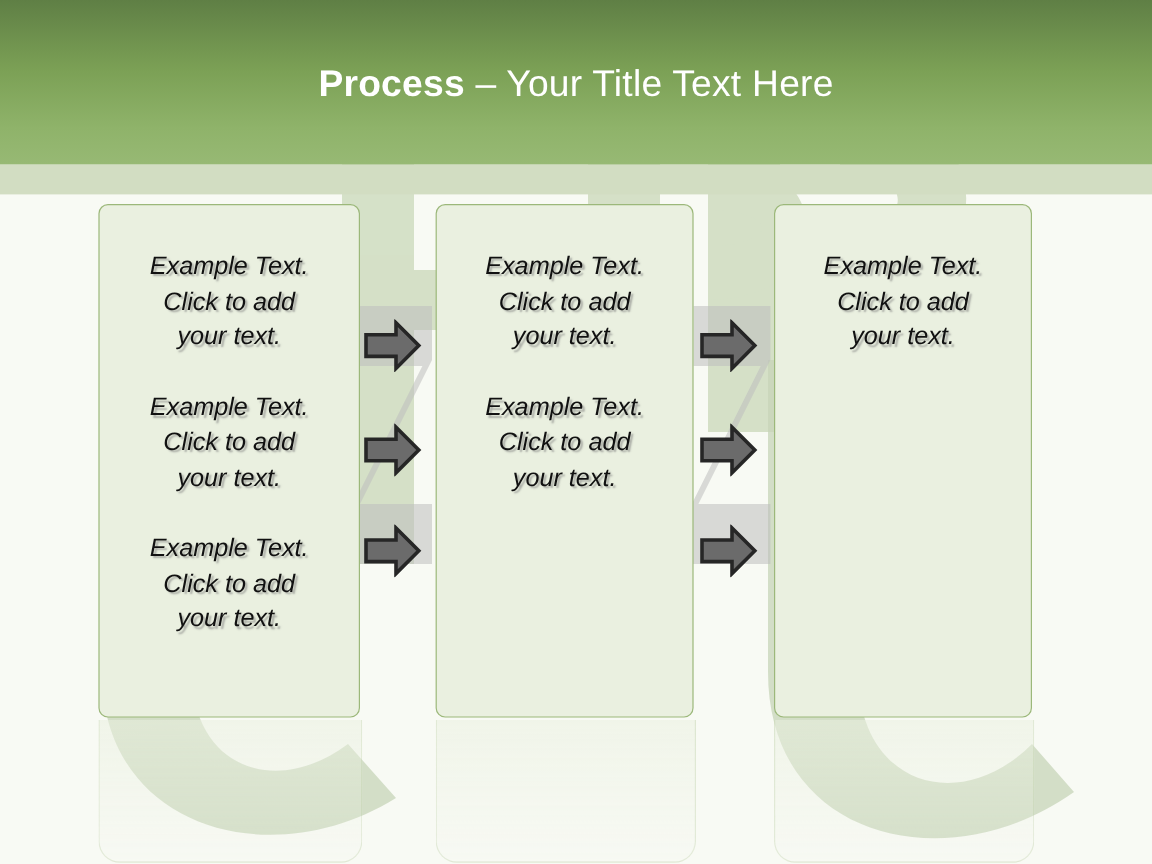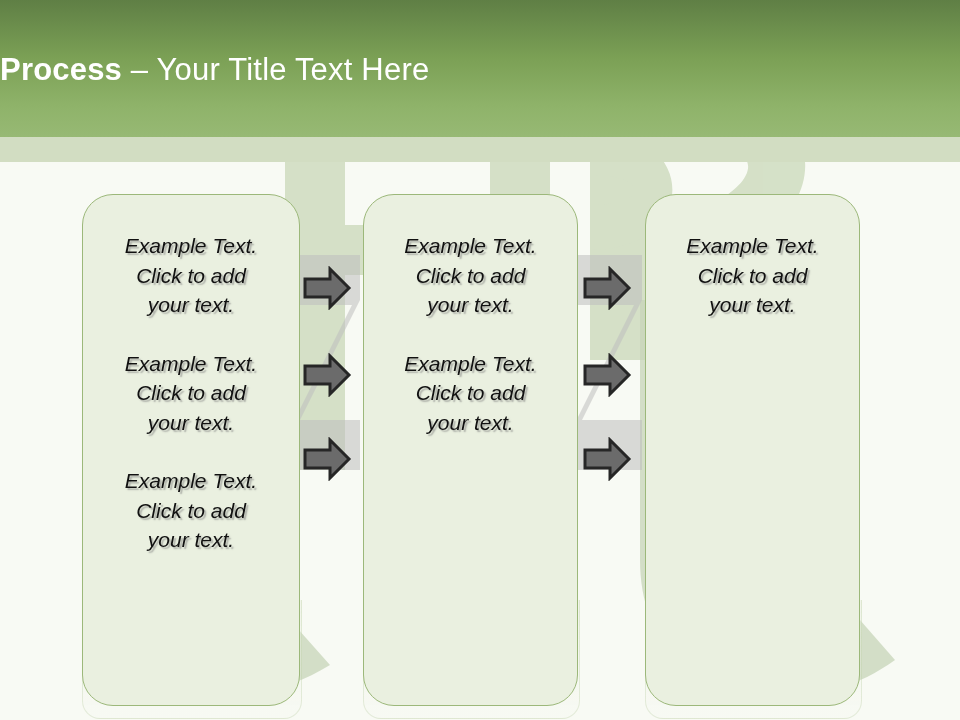--- a/index.html
+++ b/index.html
@@ -36,20 +36,21 @@
     position: absolute;
     left: 0; top: 137px;
     width: 960px; height: 25px;
     background: #d2ddc2;
     z-index: 19;
   }
   #title {
     position: absolute;
     left: 0; top: 52px;
     width: 960px;
+    text-align: center;
     color: #ffffff;
     font-size: 31px;
     line-height: 36px;
     letter-spacing: 0.2px;
     white-space: nowrap;
     z-index: 21;
   }
   #title .title-strong { font-weight: bold; }
   #title .title-rest  { font-weight: normal; }
 
@@ -62,28 +63,27 @@
     border-top: none;
     border-radius: 0 0 18px 18px;
     background: linear-gradient(to bottom, rgba(234,240,224,0.55) 0%, rgba(248,250,244,0.05) 100%);
     z-index: 4;
   }
 
   
   .pbox {
     position: absolute;
     top: 170px;
-    height: 512px;
+    height: 428px;
     background: #eaf0e0;
     border: 1.6px solid #9cb87a;
-    border-radius: 31px;
+    border-radius: 8px;
     box-sizing: border-box;
     z-index: 10;
     padding-top: 36px;
-    margin-top: 24px;
   }
   .pbox-inner {
     display: flex;
     flex-direction: column;
   }
   .ptext {
     text-align: center;
     font-style: italic;
     font-weight: normal;
     font-size: 21px;

